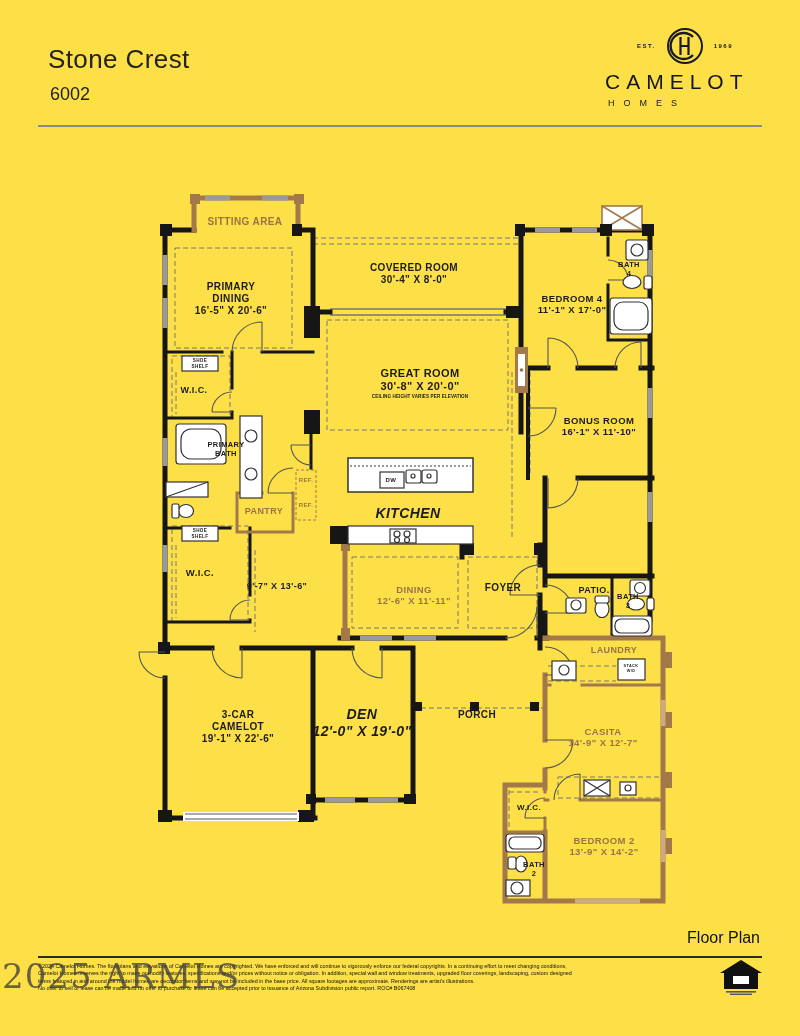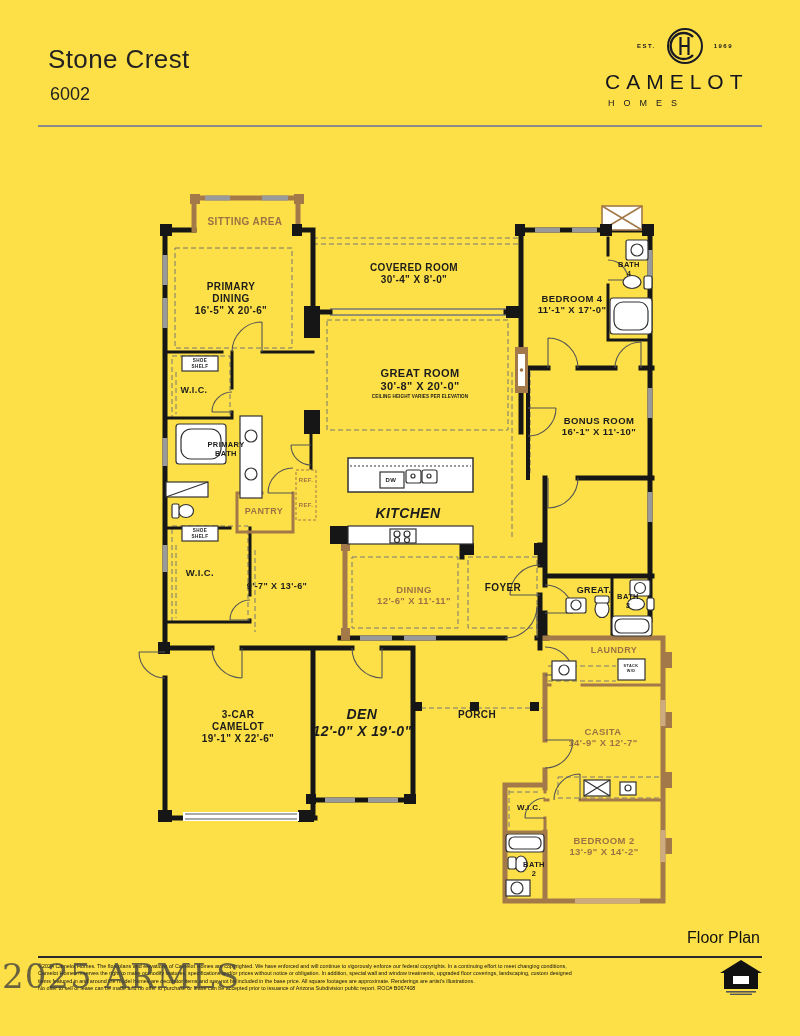--- a/index.html
+++ b/index.html
@@ -307,21 +307,21 @@
         <div>9'-7" X 13'-6"</div>
       </div>
       <div class="room-label" style="left: 414px; top: 595px; font-size: 9.5px; color: rgb(156, 114, 68);">
         <div>DINING</div>
         <div>12'-6" X 11'-11"</div>
       </div>
       <div class="room-label" style="left: 503px; top: 588px; font-size: 10px; color: rgb(28, 28, 28);">
         <div>FOYER</div>
       </div>
       <div class="room-label" style="left: 594px; top: 590px; font-size: 9px; color: rgb(28, 28, 28);">
-        <div>GREAT.</div>
+        <div>PATIO.</div>
       </div>
       <div class="room-label" style="left: 628px; top: 601px; font-size: 7.5px; color: rgb(28, 28, 28);">
         <div>BATH</div>
         <div>3</div>
       </div>
       <div class="room-label" style="left: 604px; top: 650px; font-size: 9px; color: rgb(156, 114, 68); padding-left: 20px;">
         <div>LAUNDRY</div>
       </div>
       <div class="room-label" style="left: 631px; top: 669px; font-size: 3.8px; color: rgb(28, 28, 28);">
         <div>STACK</div>

